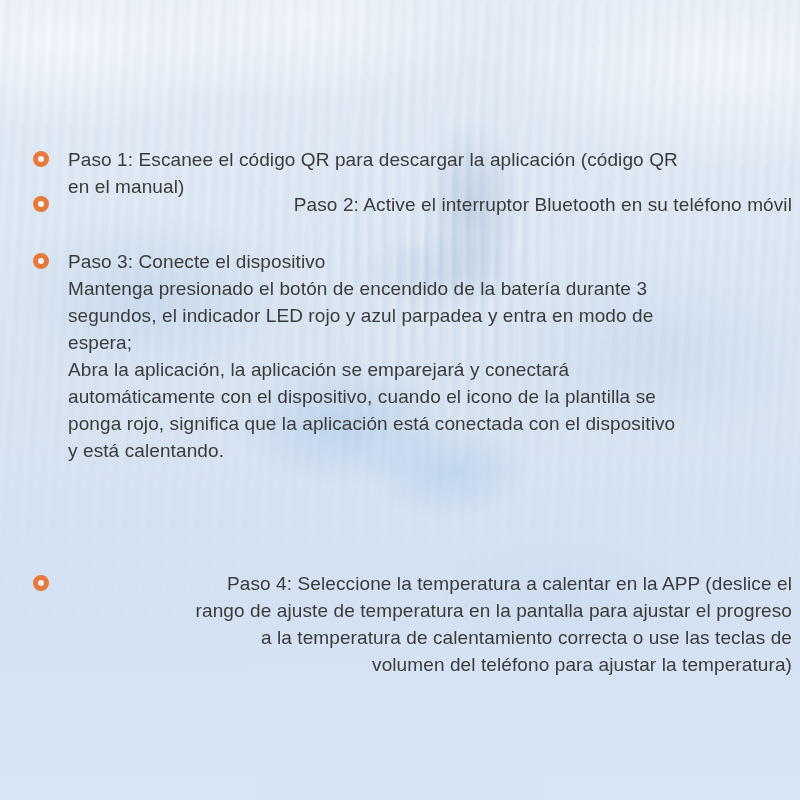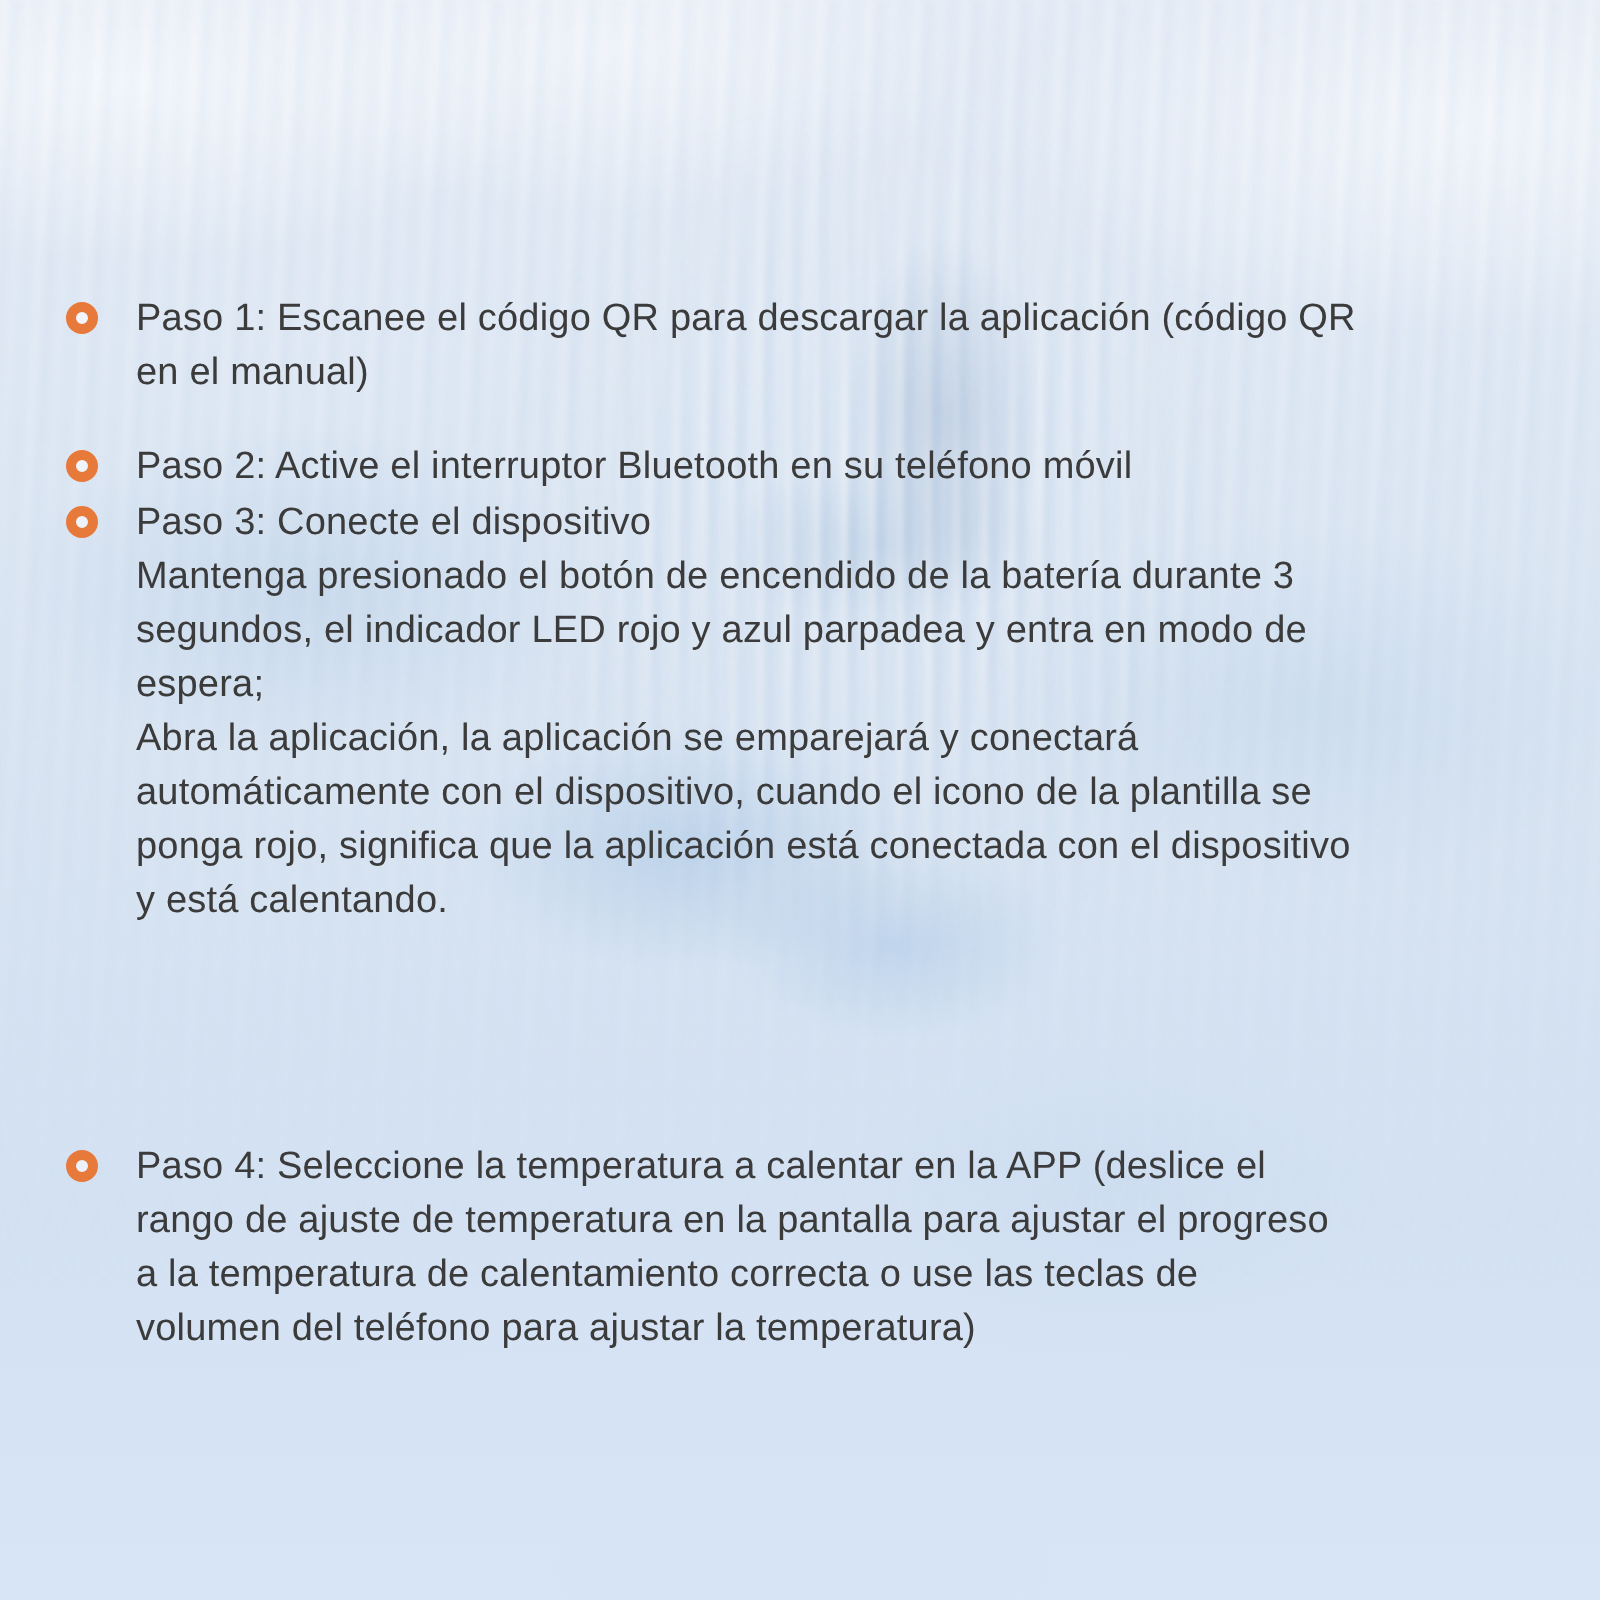--- a/index.html
+++ b/index.html
@@ -82,23 +82,23 @@
   .step-text {
     margin: 0 0 0 19px;
     width: 724px;
     font-size: 19px;
     line-height: 27px;
     color: #3B3B3B;
     white-space: pre;
     letter-spacing: 0.1px;
   }
   .step-1 { top: 146px; }
-  .step-2 { top: 220px; }
+  .step-2 { top: 191px; text-align: right; }
   .step-3 { top: 248px; }
-  .step-4 { top: 570px; }
+  .step-4 { top: 570px; text-align: right; }
 </style>
 </head>
 <body>
 
 <div class="page">
   <div class="bg-base"></div>
   <div class="bg-streaks-diag"></div>
   <div class="bg-streaks-vert"></div>
 
   <ol class="steps">

